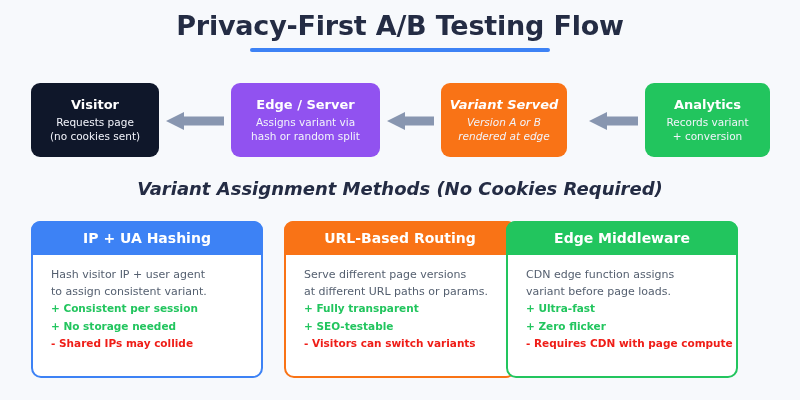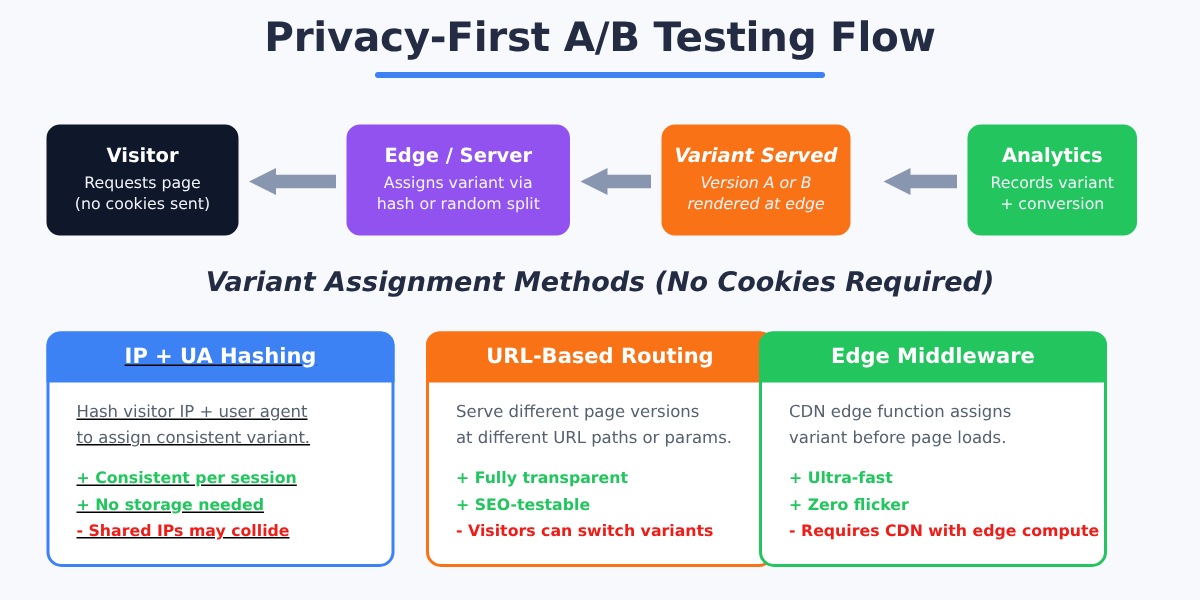--- a/index.html
+++ b/index.html
@@ -69,21 +69,21 @@
   .flow-box .fb-line {
     font-size: 10.5px;
     line-height: 14px;
     color: #f2f4fb;
     white-space: nowrap;
   }
 
   #flow-box-0 { left: 31px;  width: 128px; background: #0f172a; }
   #flow-box-1 { left: 231px; width: 149px; background: #9152f0; }
   #flow-box-2 { left: 441px; width: 126px; background: #f97316; font-style: italic; }
-  #flow-box-3 { left: 645px; width: 113px; background: #22c55e; align-items: center; }
+  #flow-box-3 { left: 645px; width: 125px; background: #22c55e; align-items: center; }
 
   
   .arrow {
     position: absolute;
     top: 29px;
     height: 18px;
     display: block;
   }
   #arrow-0 { left: 166px; width: 58px; }
   #arrow-1 { left: 387px; width: 47px; }
@@ -114,21 +114,21 @@
     position: absolute;
     top: 0;
     width: 232px;
     height: 157px;
     border-radius: 10px;
     border: 2px solid #3d82f5;
     background: #ffffff;
     box-sizing: border-box;
     overflow: visible;
   }
-  #card-0 { left: 31px;  border-color: #3d82f5; text-decoration: underline; }
+  #card-0 { left: 31px;  border-color: #3d82f5; }
   #card-1 { left: 284px; border-color: #f97316; }
   #card-2 { left: 506px; border-color: #22c55e; }
 
   .card-header {
     height: 34px;
     margin: -2px -2px 0 -2px;
     border-radius: 9px 9px 0 0;
     display: flex;
     align-items: center;
     justify-content: center;
@@ -144,21 +144,20 @@
   .card-body {
     padding: 11px 0 0 18px;
   }
   .card-desc {
     font-size: 11px;
     line-height: 17px;
     color: #556070;
     white-space: nowrap;
   }
   .card-points {
-    margin-top: 11px;
   }
   .point {
     font-size: 10.5px;
     font-weight: bold;
     line-height: 17.5px;
     white-space: nowrap;
   }
   .point.pro { color: #22c55e; }
   .point.con { color: #ef1d17; }
 </style>
@@ -237,18 +236,18 @@
   </div>
 
   <div class="card" id="card-2">
     <div class="card-header">Edge Middleware</div>
     <div class="card-body">
       <div class="card-desc">CDN edge function assigns</div>
       <div class="card-desc">variant before page loads.</div>
       <div class="card-points">
         <div class="point pro">+ Ultra-fast</div>
         <div class="point pro">+ Zero flicker</div>
-        <div class="point con">- Requires CDN with edge compute</div>
+        <div class="point con">- Requires CDN with page compute</div>
       </div>
     </div>
   </div>
 
 </div>
 
 </body></html>

